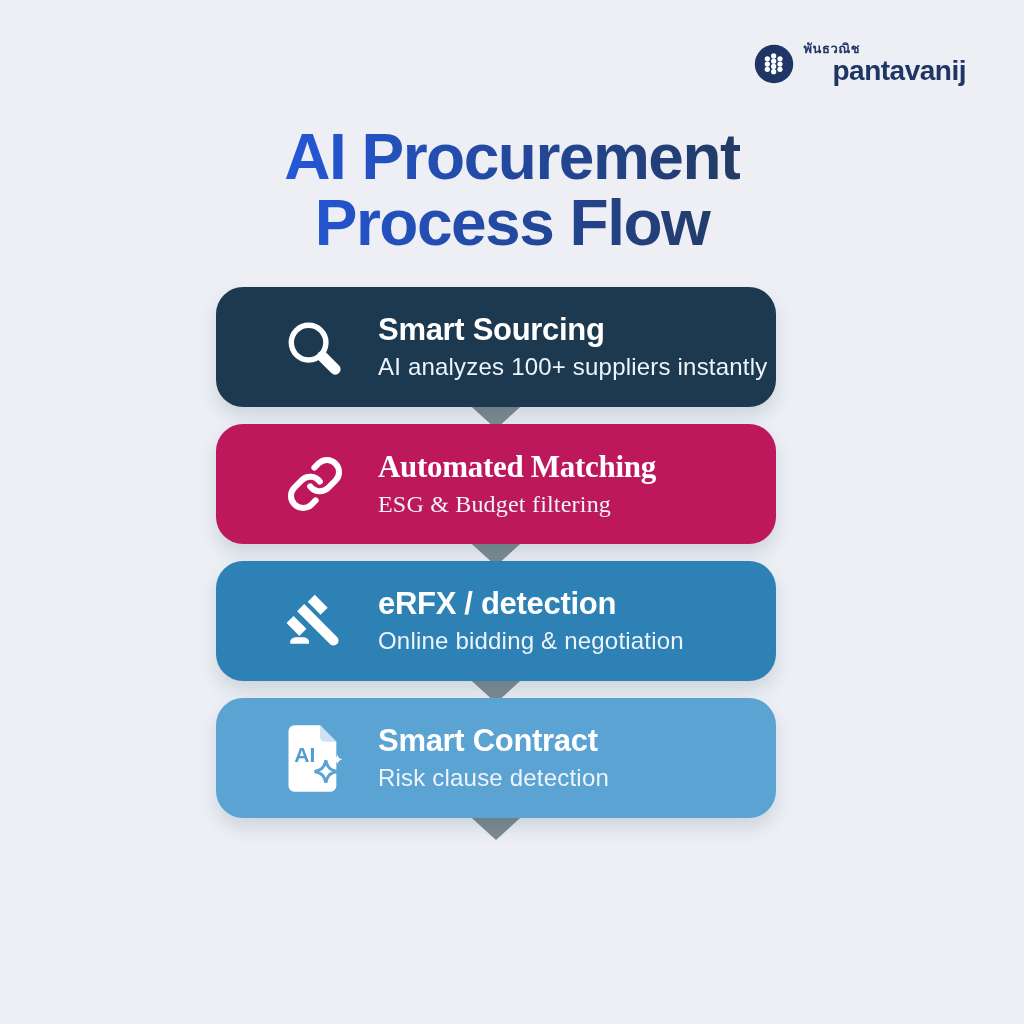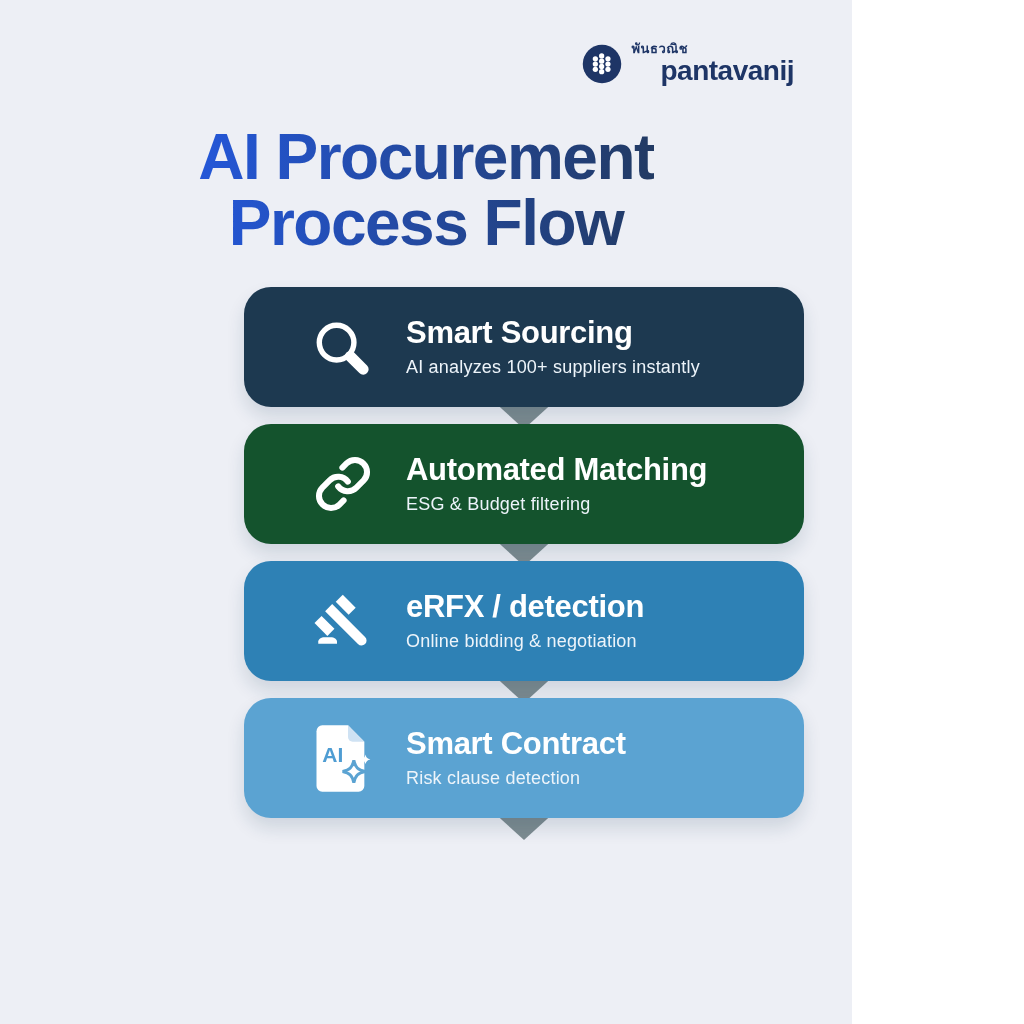--- a/index.html
+++ b/index.html
@@ -1,18 +1,18 @@
 <!DOCTYPE html>
 <html><head>
 <meta charset="utf-8">
 <style>
   * { margin:0; padding:0; box-sizing:border-box; }
   html,body { width:1024px; height:1024px; }
   .canvas {
-    position:relative; width:852px; height:1024px; overflow:hidden;
+    position:relative; width:1024px; height:1024px; overflow:hidden;
     font-family:"Liberation Sans", sans-serif;
   }
 
   
   .logo { position:absolute; top:42px; right:58px; display:flex; align-items:center; gap:9px; }
   .logo-mark { width:42px; height:42px; flex:0 0 auto; }
   .logo-text { display:flex; flex-direction:column; line-height:1; }
   .logo-thai { font-size:13px; font-weight:700; margin-bottom:2px; letter-spacing:0.5px; }
   .logo-name { font-size:28px; font-weight:700; letter-spacing:-0.5px;margin-left:29px; }
 
@@ -20,31 +20,31 @@
   .title-wrap { position:absolute; top:124px; left:50%; transform:translateX(-50%); text-align:center; }
   .page-title {
     display:inline-block;
     font-size:64px; font-weight:800; line-height:66px; letter-spacing:-1.5px;
     -webkit-background-clip:text; background-clip:text; color:transparent;
     white-space:nowrap;
   }
   .page-title div { white-space:nowrap; }
 
   
-  .flow { position:absolute; top:287px; left:244px; width:560px; }
+  .flow { position:absolute; top:287px; left:216px; width:560px; }
   .card {
     position:relative; z-index:1;
     height:120px; margin-bottom:17px; border-radius:27px;
     display:flex; align-items:center;
     box-shadow:0 10px 18px rgba(23,58,86,0.14);
   }
   .card-icon { width:72px; margin-left:56px; margin-right:34px; display:flex; align-items:center; justify-content:flex-end; }
   .card-text { display:flex; flex-direction:column; }
   .card-title { font-size:31px; font-weight:800; color:#ffffff; letter-spacing:-0.3px; line-height:1.1; }
-  .card-sub { font-size:18px; font-weight:400; color:#edf4fa; margin-top:6px; letter-spacing:0.2px; }
+  .card-sub { font-size:24px; font-weight:400; color:#edf4fa; margin-top:6px; letter-spacing:0.2px; }
 
   .arrow {
     position:absolute; left:50%; transform:translateX(-50%); z-index:0;
     width:0; height:0;
     border-left:33px solid transparent;
     border-right:33px solid transparent;
     border-top:30px solid #7d8c91;
   }
   .arrow-1 { top:112px; }
   .arrow-2 { top:249px; }
@@ -95,21 +95,21 @@
           <circle cx="10.3" cy="10.3" r="6.7" stroke="#ffffff" stroke-width="2.1"></circle>
           <line x1="15.6" y1="15.6" x2="20.6" y2="20.6" stroke="#ffffff" stroke-width="4.2" stroke-linecap="round"></line>
         </svg>
       </div>
       <div class="card-text">
         <div class="card-title">Smart Sourcing</div>
         <div class="card-sub">AI analyzes 100+ suppliers instantly</div>
       </div>
     </div>
 
-    <div class="card" style="background-color: #14532d;">
+    <div class="card" style="background-color: #be185d; font-family: Liberation Serif, serif;">
       <div class="card-icon">
         <svg width="58" height="58" viewBox="0 0 24 24" fill="none" stroke="#ffffff" stroke-width="2.5" stroke-linecap="round" stroke-linejoin="round">
           <path d="M10 13a5 5 0 0 0 7.54.54l3-3a5 5 0 0 0-7.07-7.07l-1.72 1.71"></path>
           <path d="M14 11a5 5 0 0 0-7.54-.54l-3 3a5 5 0 0 0 7.07 7.07l1.71-1.71"></path>
         </svg>
       </div>
       <div class="card-text">
         <div class="card-title">Automated Matching</div>
         <div class="card-sub">ESG &amp; Budget filtering</div>
       </div>

